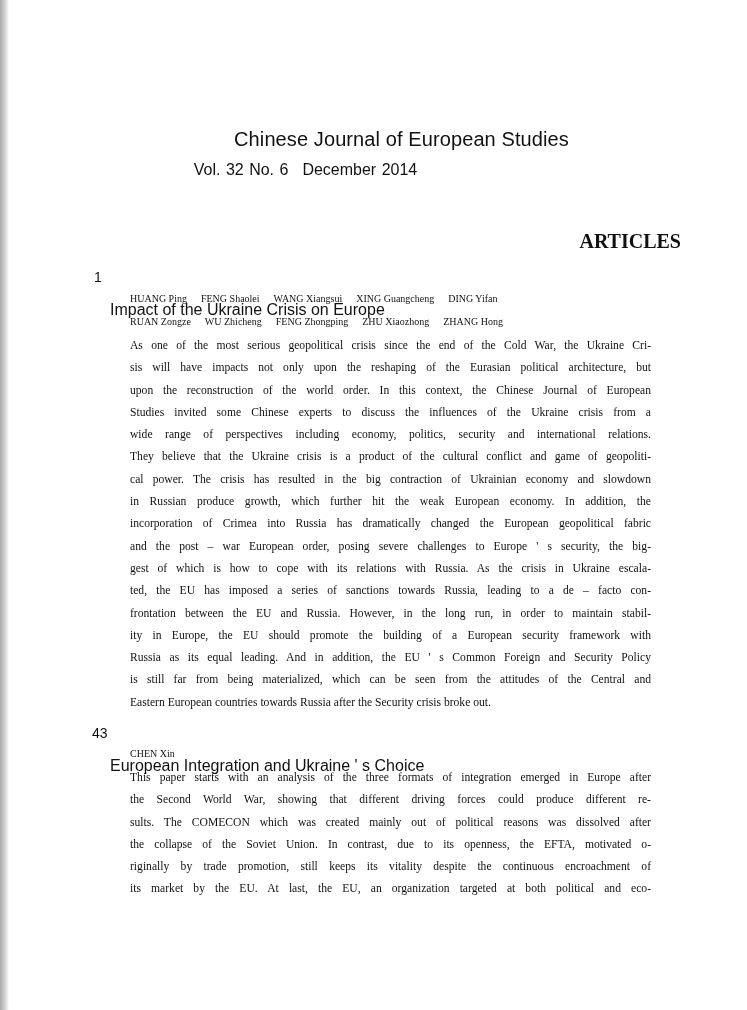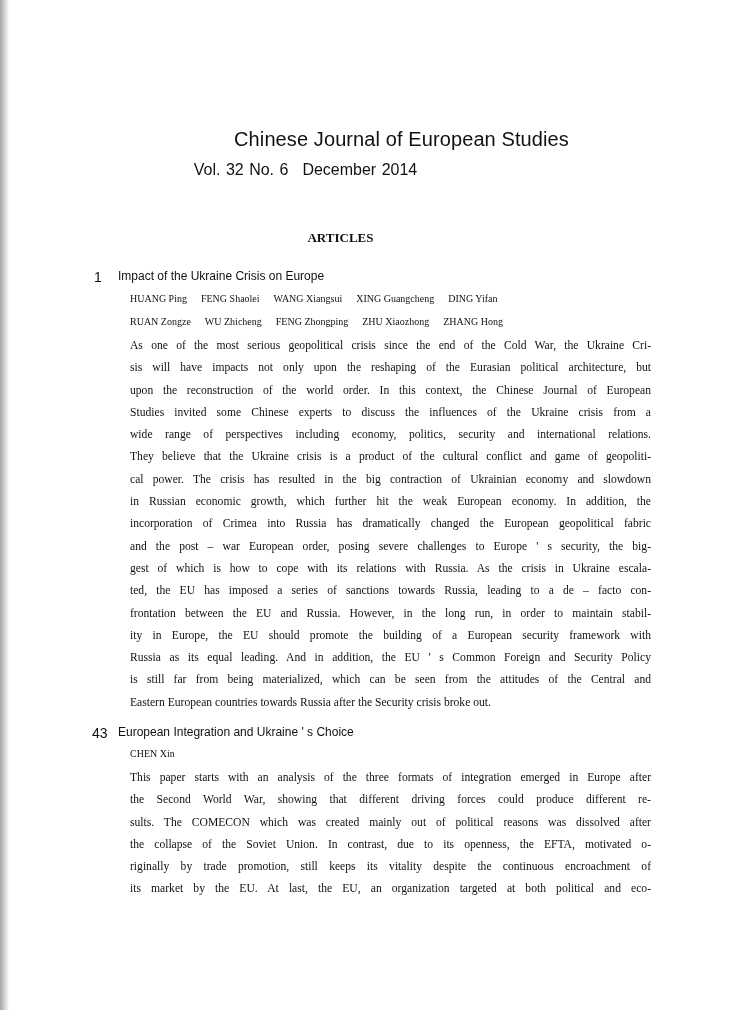--- a/index.html
+++ b/index.html
@@ -15,29 +15,29 @@
   .journal-title {
     position: absolute; left: 0; width: 747px; top: 128px; text-align: center;
     font-family: "Liberation Sans", sans-serif; font-size: 20px; letter-spacing: 0.1px; margin-left: 28px;
   }
   .journal-issue {
     position: absolute; left: 0; width: 611px; top: 161px; text-align: center;
     font-family: "Liberation Sans", sans-serif; font-size: 16px; word-spacing: 1px;
   }
   .journal-issue .gap { display: inline-block; width: 14px; }
   .section-head {
-    position: absolute; left: 0; width: 681px; top: 230px; text-align: center;
-    font-family: "Liberation Serif", serif; font-size: 13px; font-weight: bold;
+    position: absolute; left: 0; width: 681px; top: 230px; text-align: right;
+    font-family: "Liberation Serif", serif; font-size: 20px; font-weight: bold;
   }
   .article { position: absolute; left: 0; width: 747px; }
   .art-num {
     position: absolute; font-family: "Liberation Sans", sans-serif; font-size: 14px;
   }
   .art-title {
-    position: absolute; left: 118px; font-family: "Liberation Sans", sans-serif; font-size: 12px;
+    position: absolute; left: 110px; font-family: "Liberation Sans", sans-serif; font-size: 16px; margin-top: 32px;
   }
   .authors {
     position: absolute; left: 130px; font-family: "Liberation Serif", serif; font-size: 10px;
     white-space: nowrap;
   }
   .authors span { margin-right: 14px; }
   .abstract {
     position: absolute; left: 130px; width: 521px;
     font-family: "Liberation Serif", serif; font-size: 11.6px; line-height: 22.3px;
     text-align: justify;
@@ -67,21 +67,21 @@
       <span>RUAN Zongze</span><span>WU Zhicheng</span><span>FENG Zhongping</span><span>ZHU Xiaozhong</span><span>ZHANG Hong</span>
     </div>
     <div class="abstract" style="top:335px;">
       <span class="line">As one of the most serious geopolitical crisis since the end of the Cold War, the Ukraine Cri-</span>
       <span class="line">sis will have impacts not only upon the reshaping of the Eurasian political architecture, but</span>
       <span class="line">upon the reconstruction of the world order.  In this context, the Chinese Journal of European</span>
       <span class="line">Studies invited some Chinese experts to discuss the influences of the Ukraine crisis from a</span>
       <span class="line">wide range of perspectives including economy, politics, security and international relations.</span>
       <span class="line">They believe that the Ukraine crisis is a product of the cultural conflict and game of geopoliti-</span>
       <span class="line">cal power.  The crisis has resulted in the big contraction of Ukrainian economy and slowdown</span>
-      <span class="line">in Russian economic growth, which further hit the weak European economy.  In addition, the</span>
+      <span class="line">in Russian produce growth, which further hit the weak European economy.  In addition, the</span>
       <span class="line">incorporation of Crimea into Russia has dramatically changed the European geopolitical fabric</span>
       <span class="line">and the post – war European order, posing severe challenges to Europe ' s security, the big-</span>
       <span class="line">gest of which is how to cope with its relations with Russia.  As the crisis in Ukraine escala-</span>
       <span class="line">ted, the EU has imposed a series of sanctions towards Russia, leading to a de – facto con-</span>
       <span class="line">frontation between the EU and Russia.  However, in the long run, in order to maintain stabil-</span>
       <span class="line">ity in Europe, the EU should promote the building of a European security framework with</span>
       <span class="line">Russia as its equal leading.  And in addition, the EU ' s Common Foreign and Security Policy</span>
       <span class="line">is still far from being materialized, which can be seen from the attitudes of the Central and</span>
       <span class="line last">Eastern European countries towards Russia after the Security crisis broke out.</span>
     </div>

